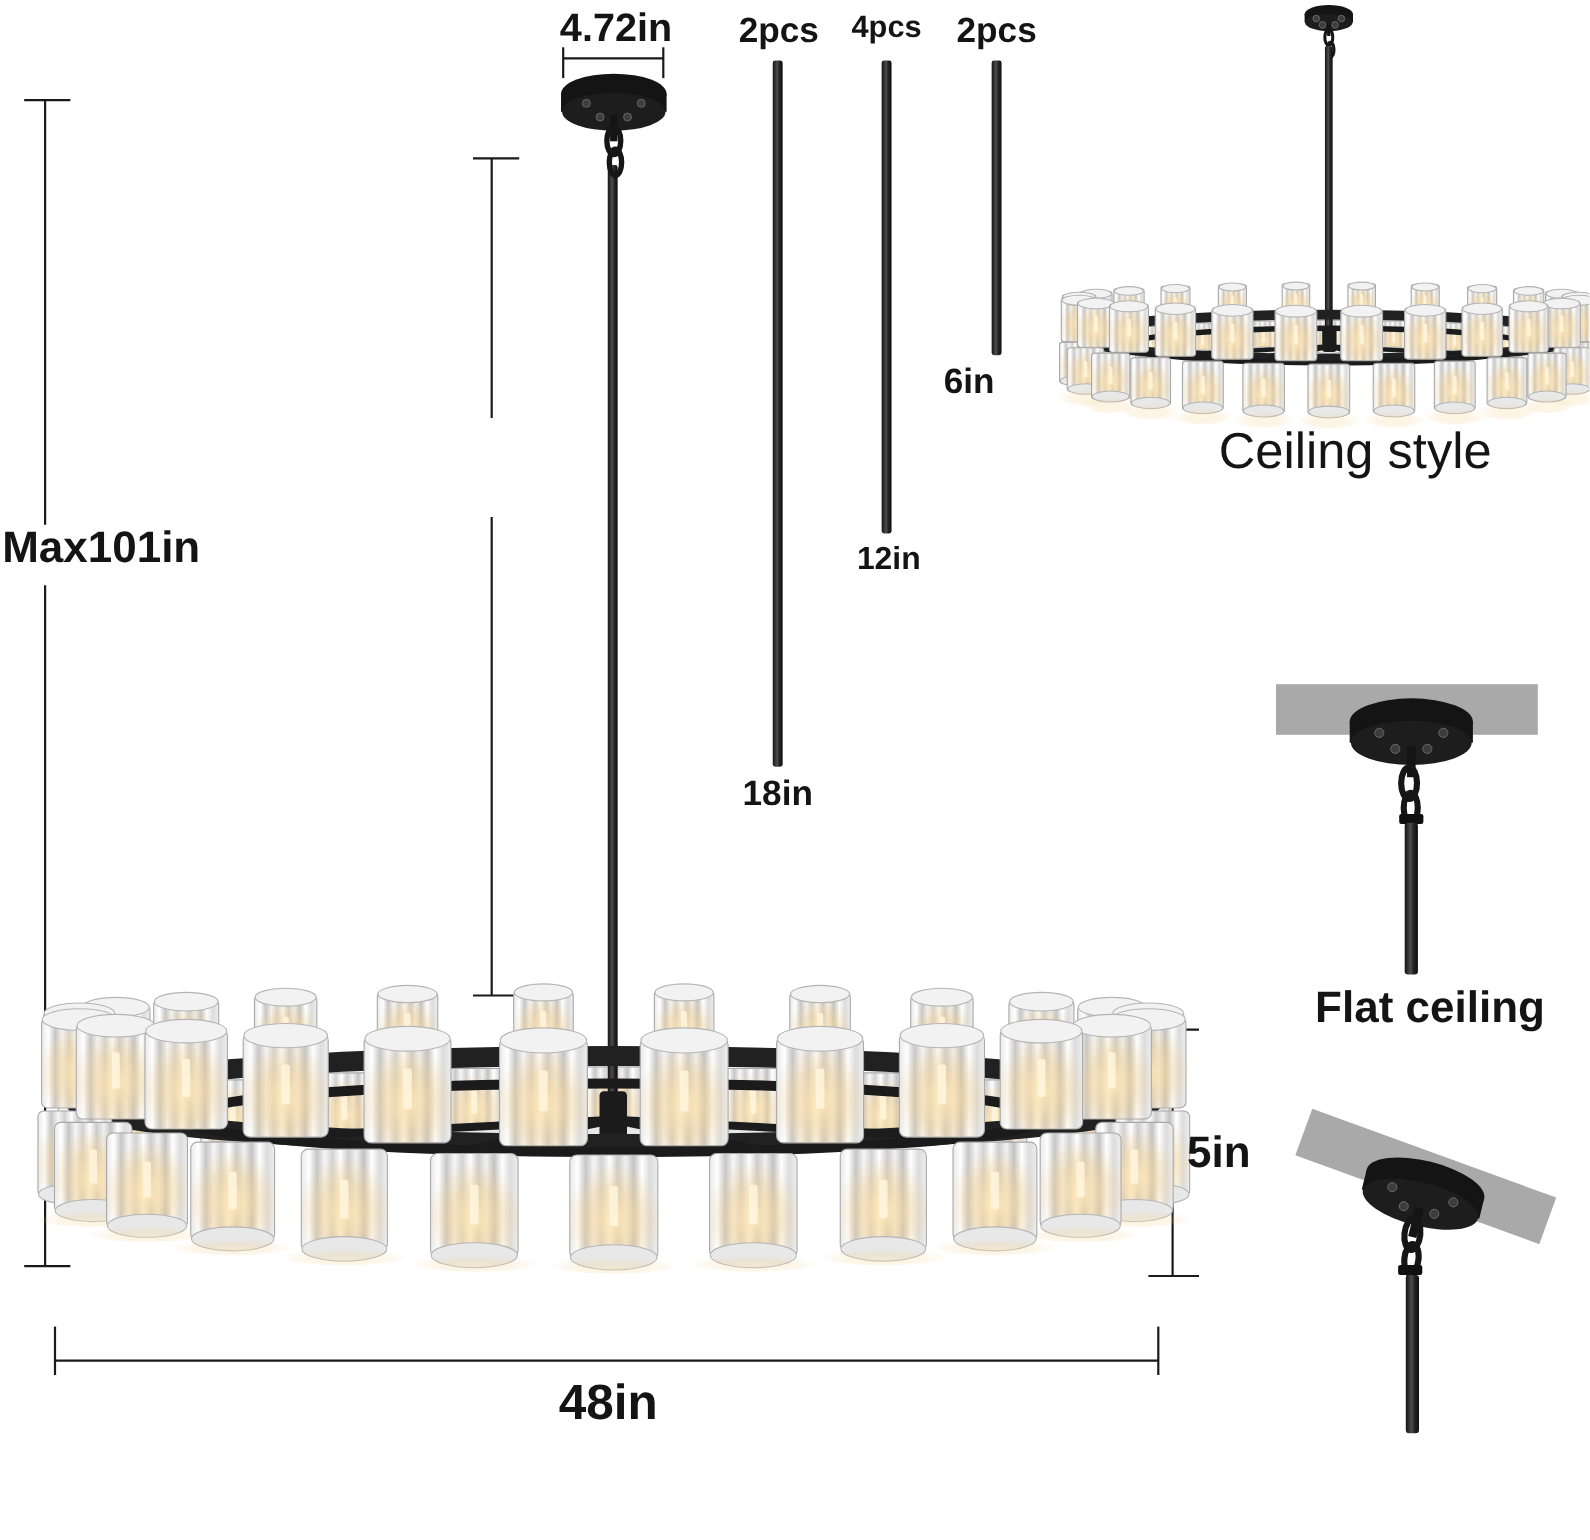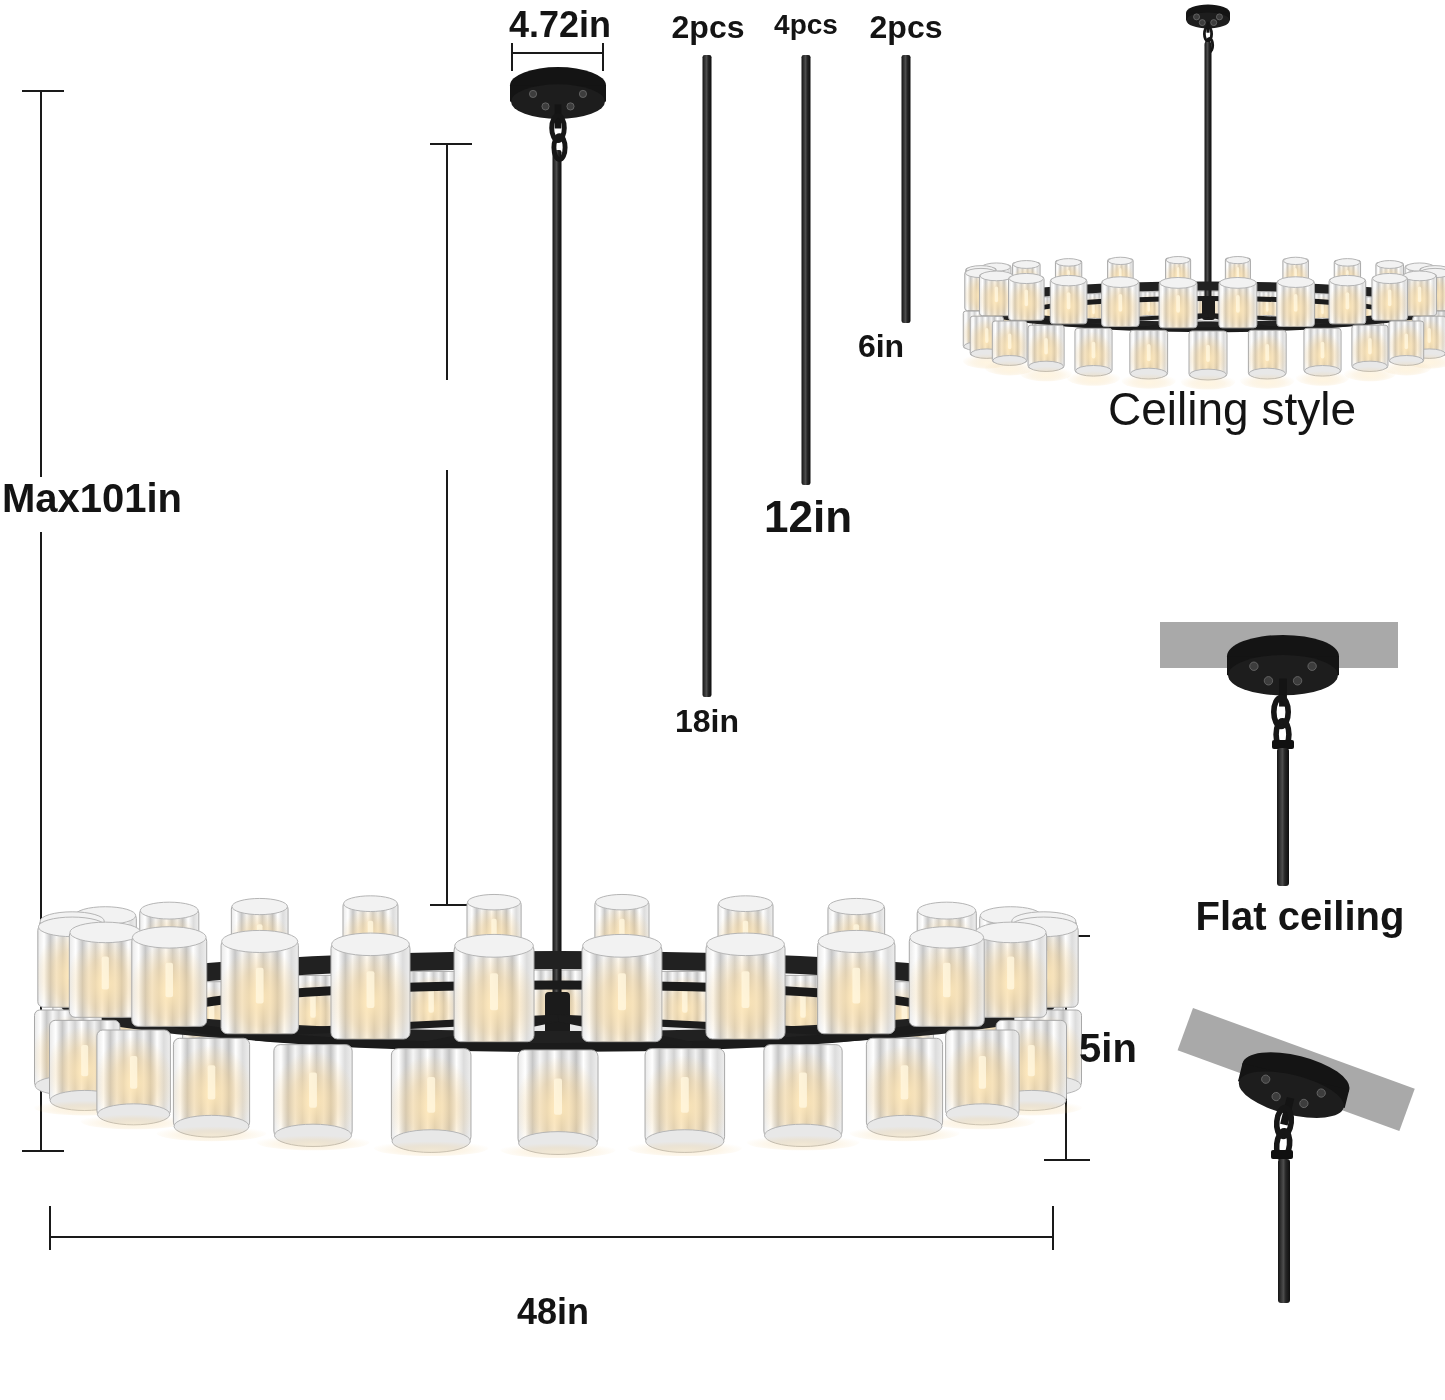--- a/index.html
+++ b/index.html
@@ -9,25 +9,25 @@
   }
   svg#decor{position:absolute;left:0;top:0;}
   .lbl{position:absolute;transform:translateX(-50%);white-space:nowrap;font-weight:700;
        text-align:center;line-height:1.08;color:#141414;}
   .cap{font-weight:400;margin-left:16px;}
   #lbl-canopy-width{left:560px;top:6px;font-size:36px;}
   #lbl-pcs-0{left:708px;top:10px;font-size:32px;}
   #lbl-pcs-1{left:806px;top:10px;font-size:28px;}
   #lbl-pcs-2{left:906px;top:10px;font-size:32px;}
   #lbl-len-0{left:707px;top:704px;font-size:32px;}
-  #lbl-len-1{left:808px;top:493px;font-size:44px;}
+  #lbl-len-1{left:808px;top:493px;font-size:29px;}
   #lbl-len-2{left:861px;top:329px;font-size:32px;margin-left:20px;}
   #lbl-adjustable{left:440px;top:382px;font-size:40px;line-height:45px;}
   #lbl-max-drop{left:92px;top:477px;font-size:40px;}
-  #lbl-diameter{left:553px;top:1293px;font-size:36px;}
+  #lbl-diameter{left:553px;top:1251px;font-size:45px;}
   #lbl-ring-height{left:1108px;top:1027px;font-size:40px;}
   #lbl-weight{left:473px;top:1326px;font-size:56px;letter-spacing:1px;}
   #lbl-ceiling-style{left:1216px;top:385px;font-size:46px;}
   #lbl-flat-ceiling{left:1284px;top:895px;font-size:40px;font-weight:bold;}
   #lbl-slope-ceiling{left:1286px;top:1317px;font-size:40px;}
 </style>
 </head>
 <body>
 
 <div class="canvas">

